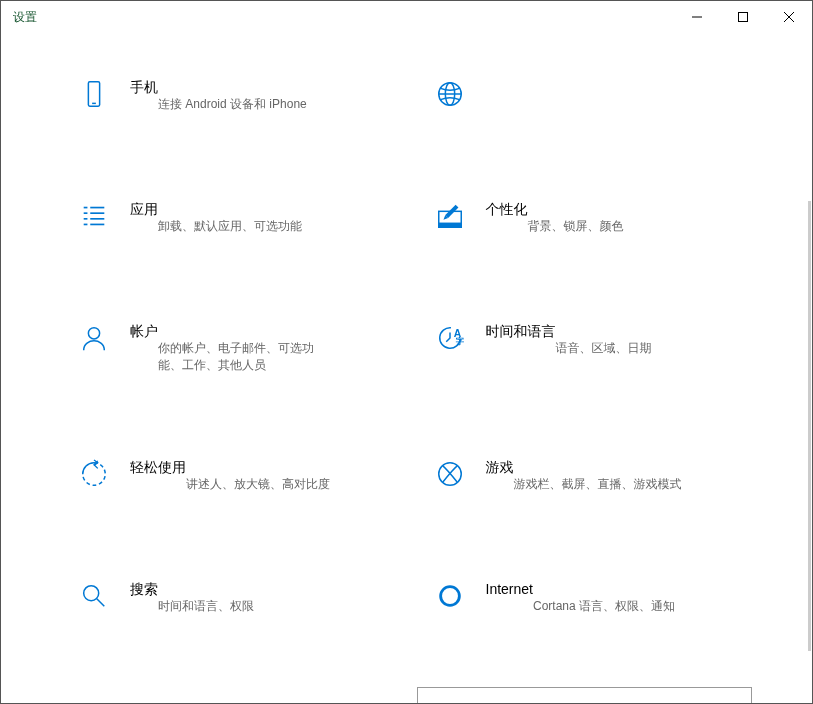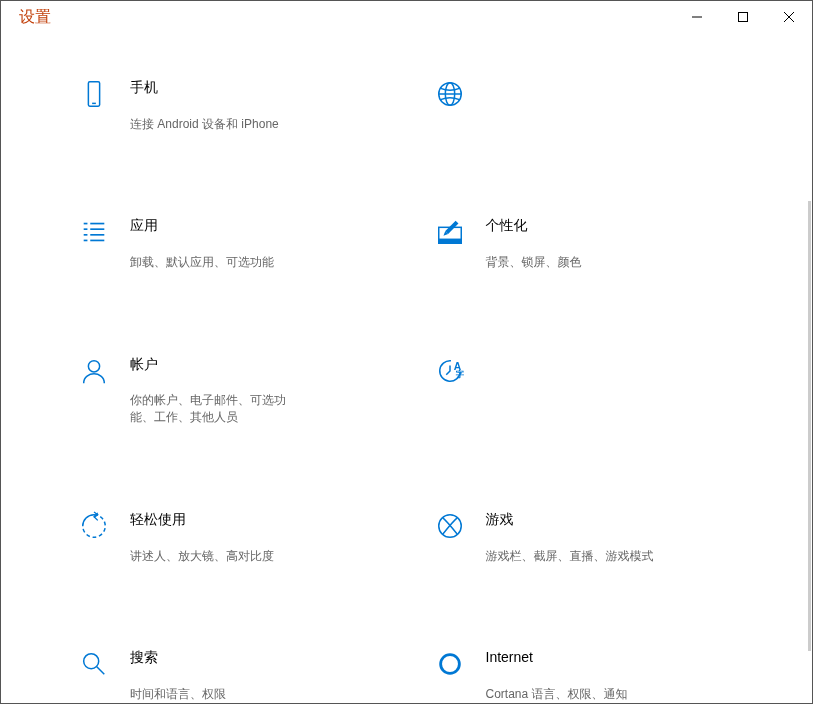--- a/index.html
+++ b/index.html
@@ -15,23 +15,22 @@
     position: relative;
   }
   .titlebar {
     height: 32px;
     display: flex;
     align-items: center;
     justify-content: space-between;
     padding-left: 12px;
   }
   .titlebar-title {
-    font-size: 16px;
-    color: #c2410c;
-    margin-left: 6px;
+    font-size: 12px;
+    color: #14532d;
   }
   .win-controls {
     display: flex;
     height: 100%;
   }
   .win-btn {
     width: 46px;
     height: 32px;
     display: flex;
     align-items: center;
@@ -69,21 +68,21 @@
     height: 32px;
     flex-shrink: 0;
     margin-right: 20px;
     display: flex;
     align-items: center;
     justify-content: center;
     color: #0078D4;
   }
   .tile-text {
     display: flex;
-    flex-direction: column;
+    flex-direction: row;
     line-height: 1.4;
   }
   .tile-title {
     font-size: 14px;
     color: #000;
   }
   .tile-sub {
     font-size: 12px;
     color: #666;
     margin-top: 18px;
@@ -199,20 +198,24 @@
 
     <div class="tile">
       <div class="tile-icon">
         <svg width="30" height="30" viewBox="0 0 32 32" fill="none" stroke="currentColor" stroke-width="1.6">
           <path d="M17 5 A11 11 0 1 0 27 17"></path>
           <path d="M16 10 L16 16 L12 20"></path>
           <text x="20" y="15" font-size="11" font-weight="bold" fill="currentColor" stroke="none">A</text>
           <text x="22" y="22" font-size="9" font-weight="bold" fill="currentColor" stroke="none">字</text>
         </svg>
       </div>
+      <div class="tile-text">
+        <span class="tile-title">时间和语言</span>
+        <span class="tile-sub">语音、区域、日期</span>
+      </div>
     </div>
 
     <div class="tile">
       <div class="tile-icon">
         <svg width="30" height="30" viewBox="0 0 32 32" fill="none" stroke="currentColor" stroke-width="1.6">
           <path d="M16 4 A12 12 0 1 1 4 16" stroke-dasharray="4 3"></path>
           <path d="M4 16 A12 12 0 0 1 16 4"></path>
           <path d="M14 4 L18 8 L14 4 L18 0" stroke-width="1.4" transform="translate(2,2)"></path>
           <polyline points="15,2 19,5 15,8" transform="translate(1,-1)" stroke-width="1.4"></polyline>
         </svg>

